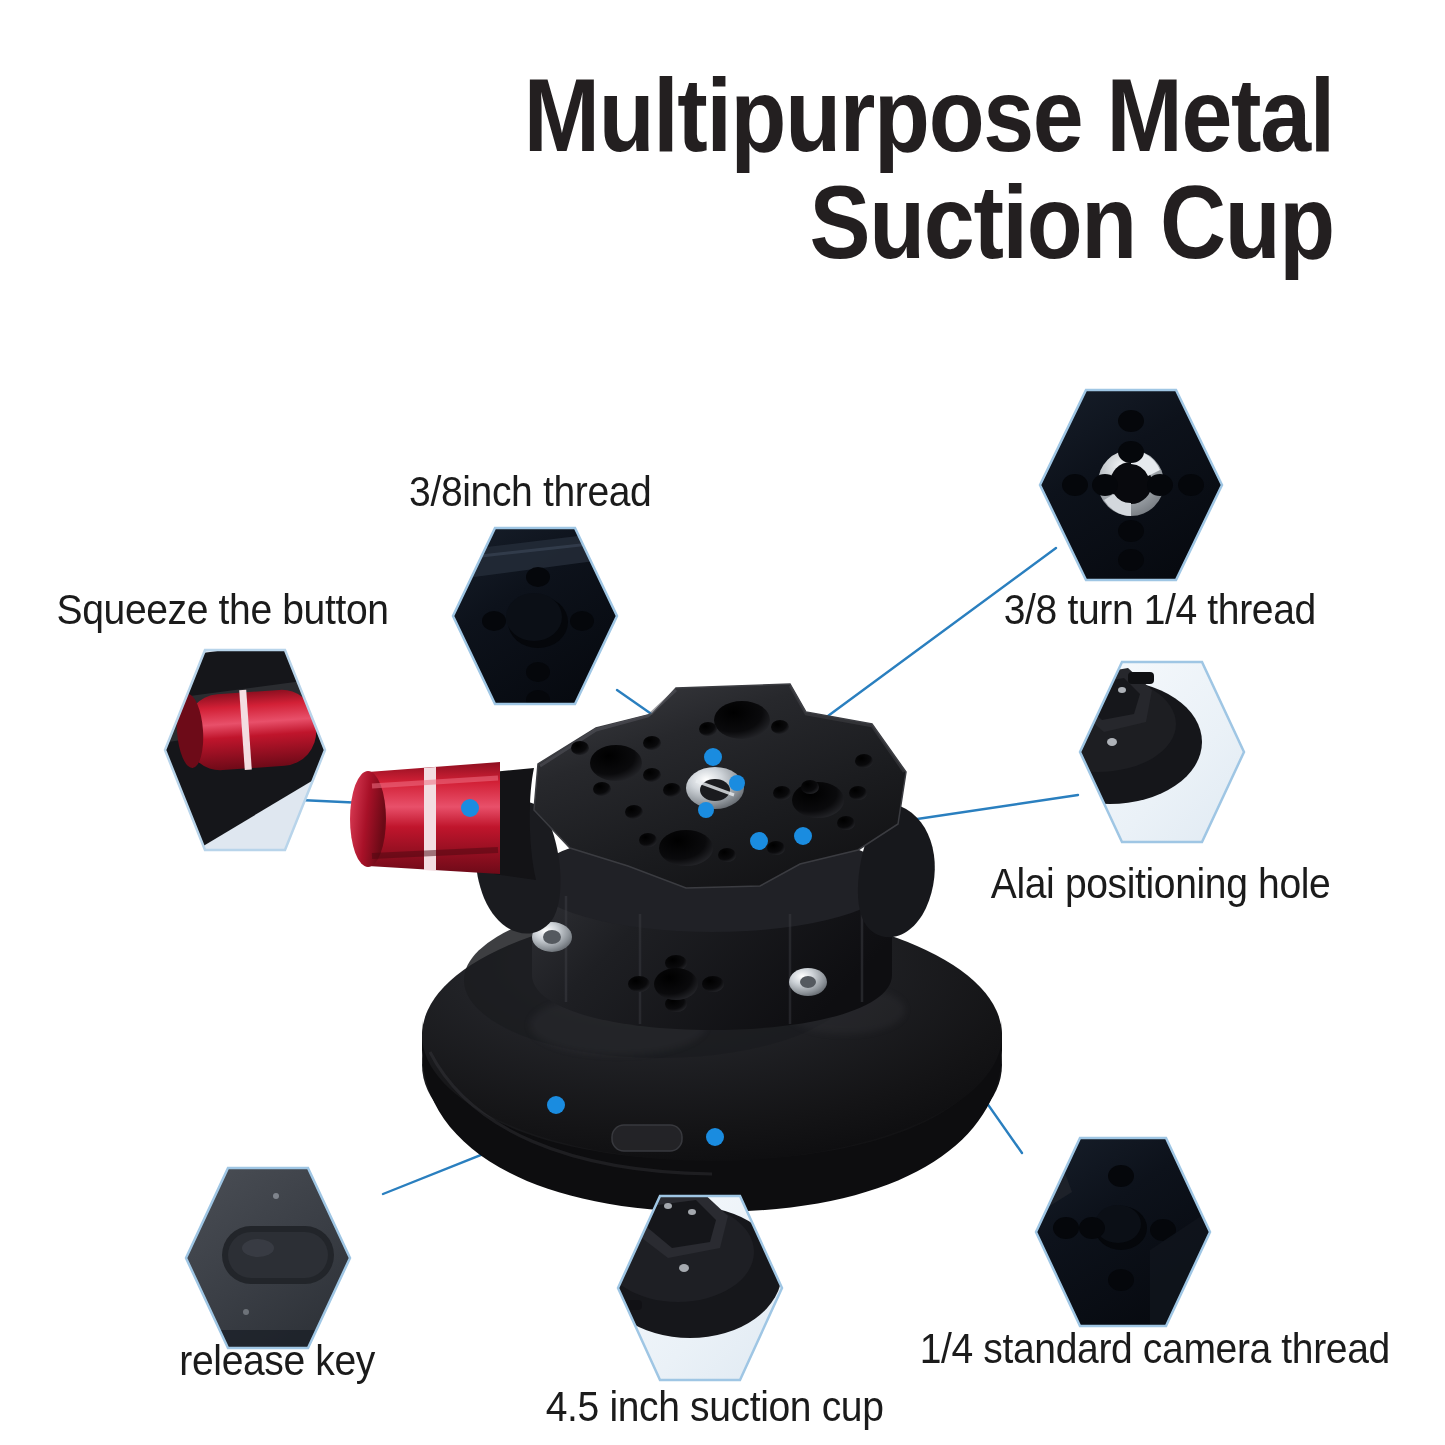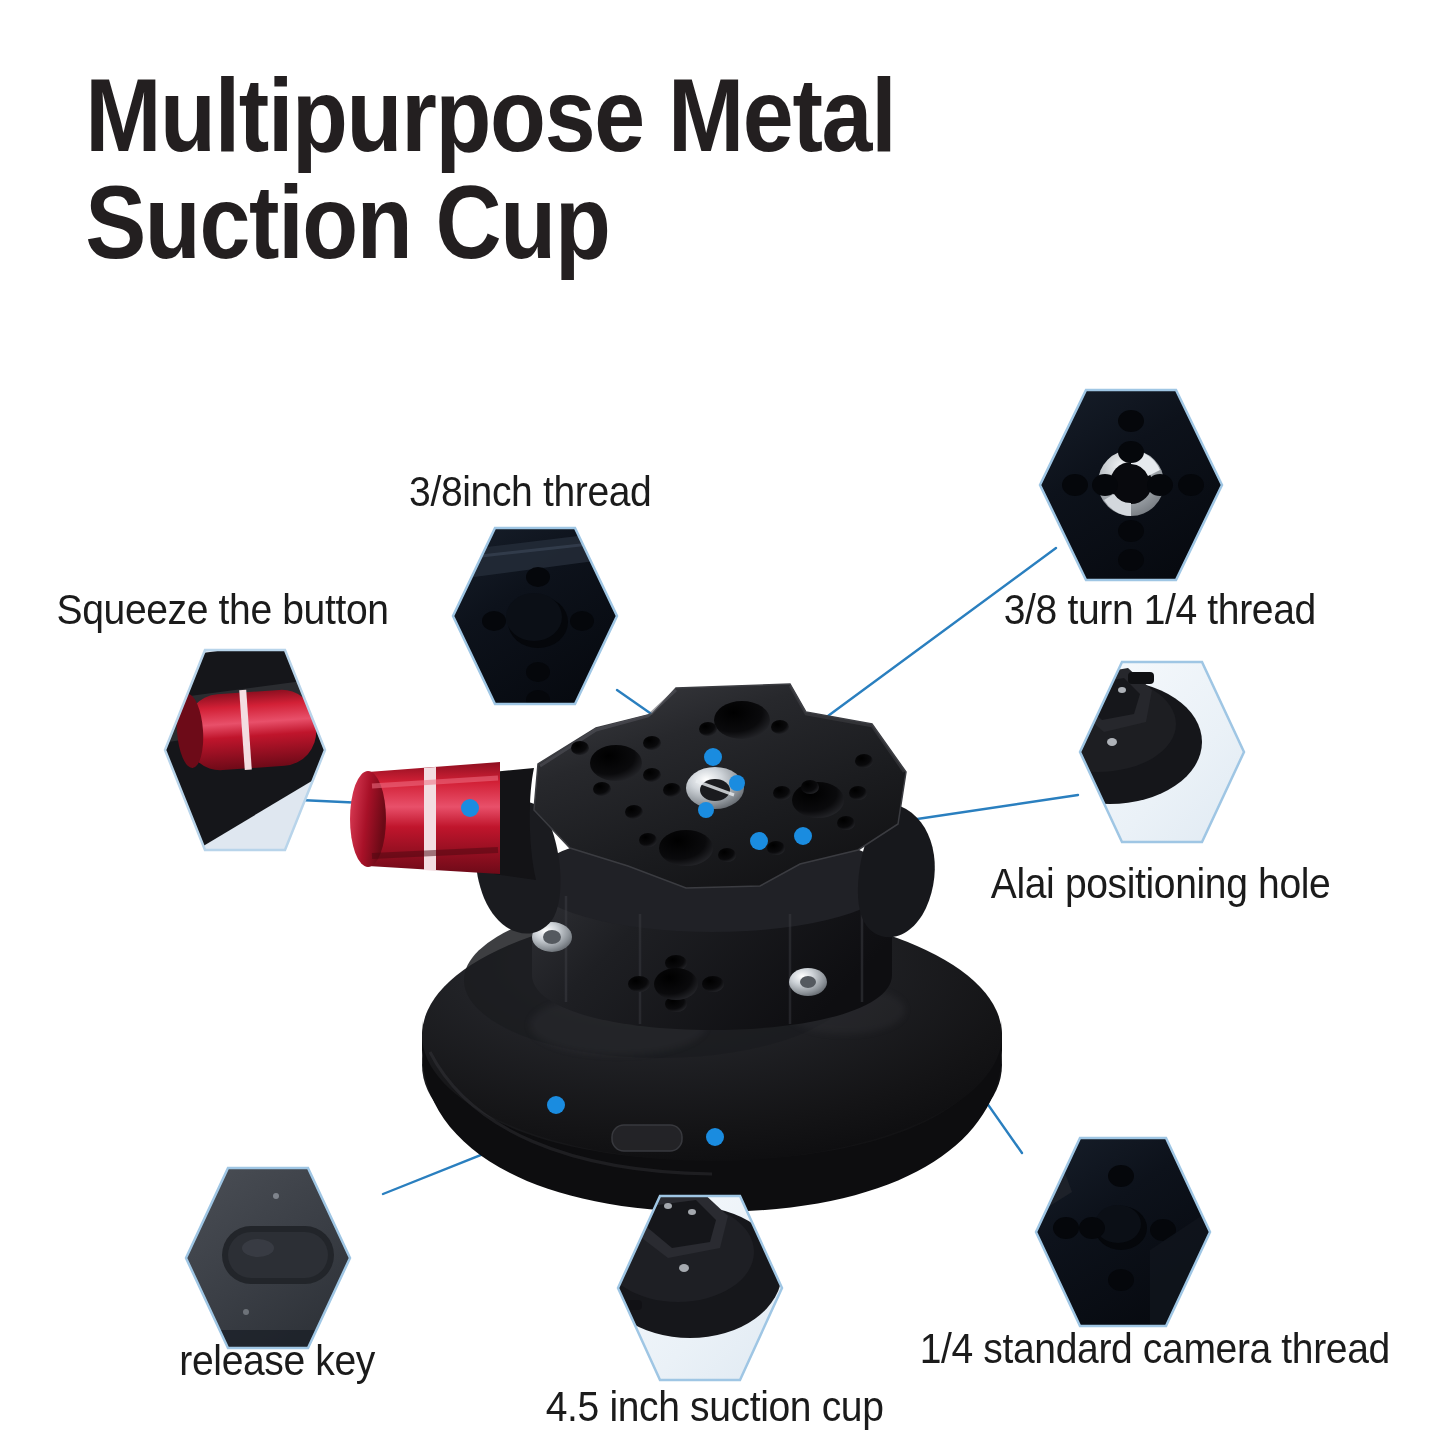--- a/index.html
+++ b/index.html
@@ -17,21 +17,21 @@
     height: 1445px;
     background: #ffffff;
     overflow: hidden;
   }
   
   #title-block {
     position: absolute;
     left: 0;
     top: 62px;
     width: 1419px;
-    text-align: left;
+    text-align: right;
     pointer-events: none;
   }
   .title-line {
     display: block;
     font-family: "Liberation Sans Narrow", "Liberation Sans", "DejaVu Sans", sans-serif;
     font-weight: 700;
     font-size: 104px;
     line-height: 1.03;
     letter-spacing: -1.5px;
     color: #231f20;

